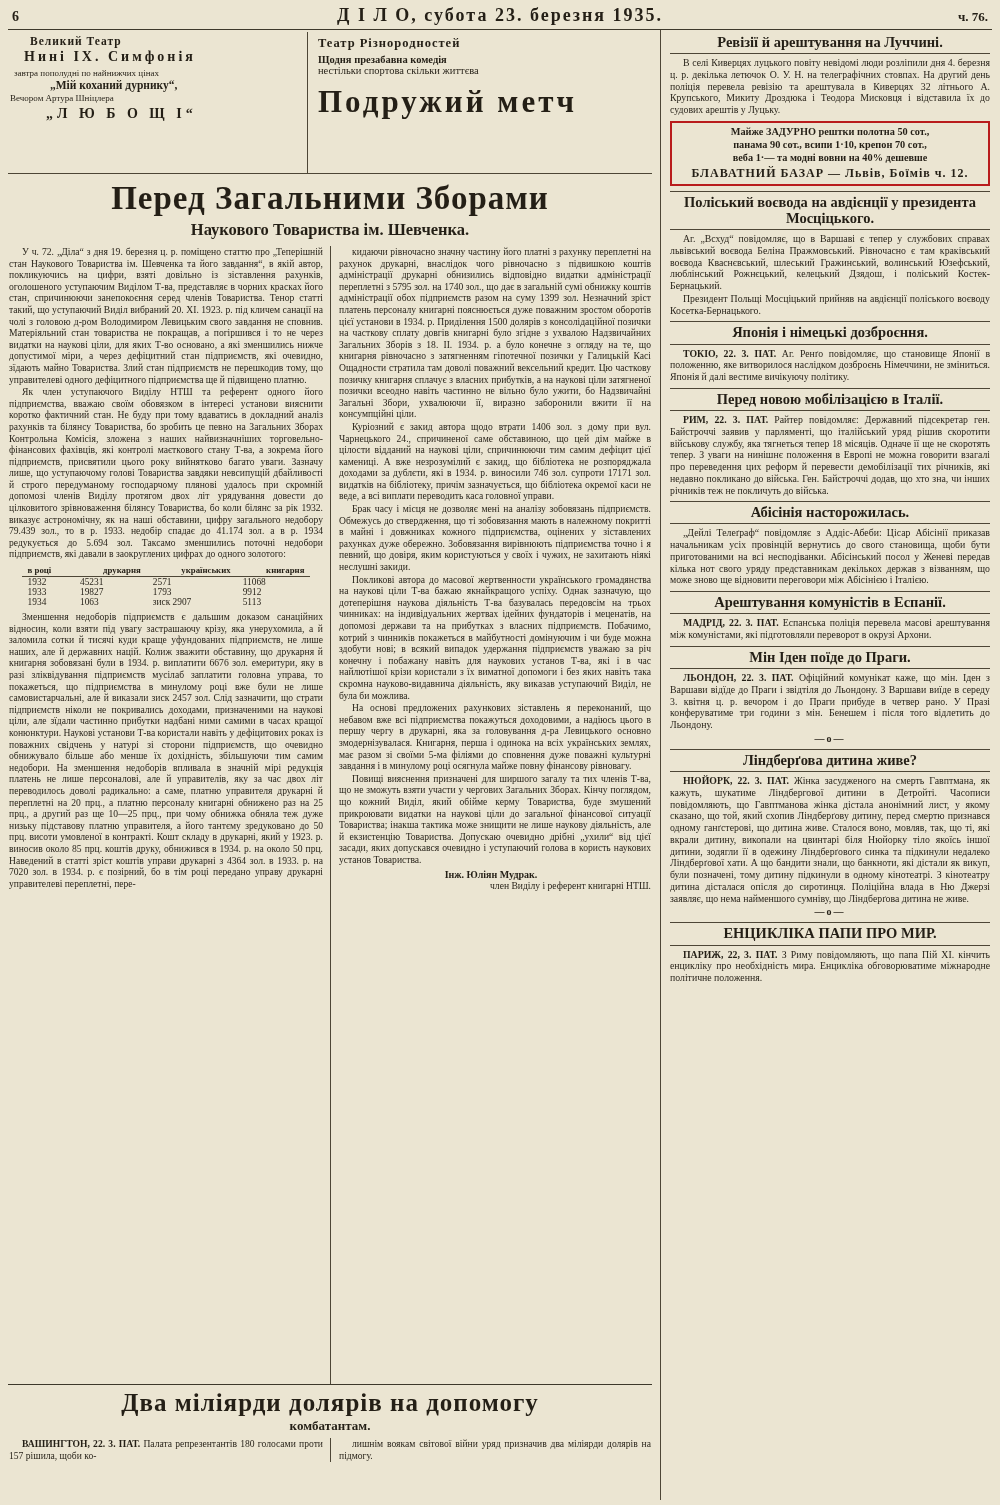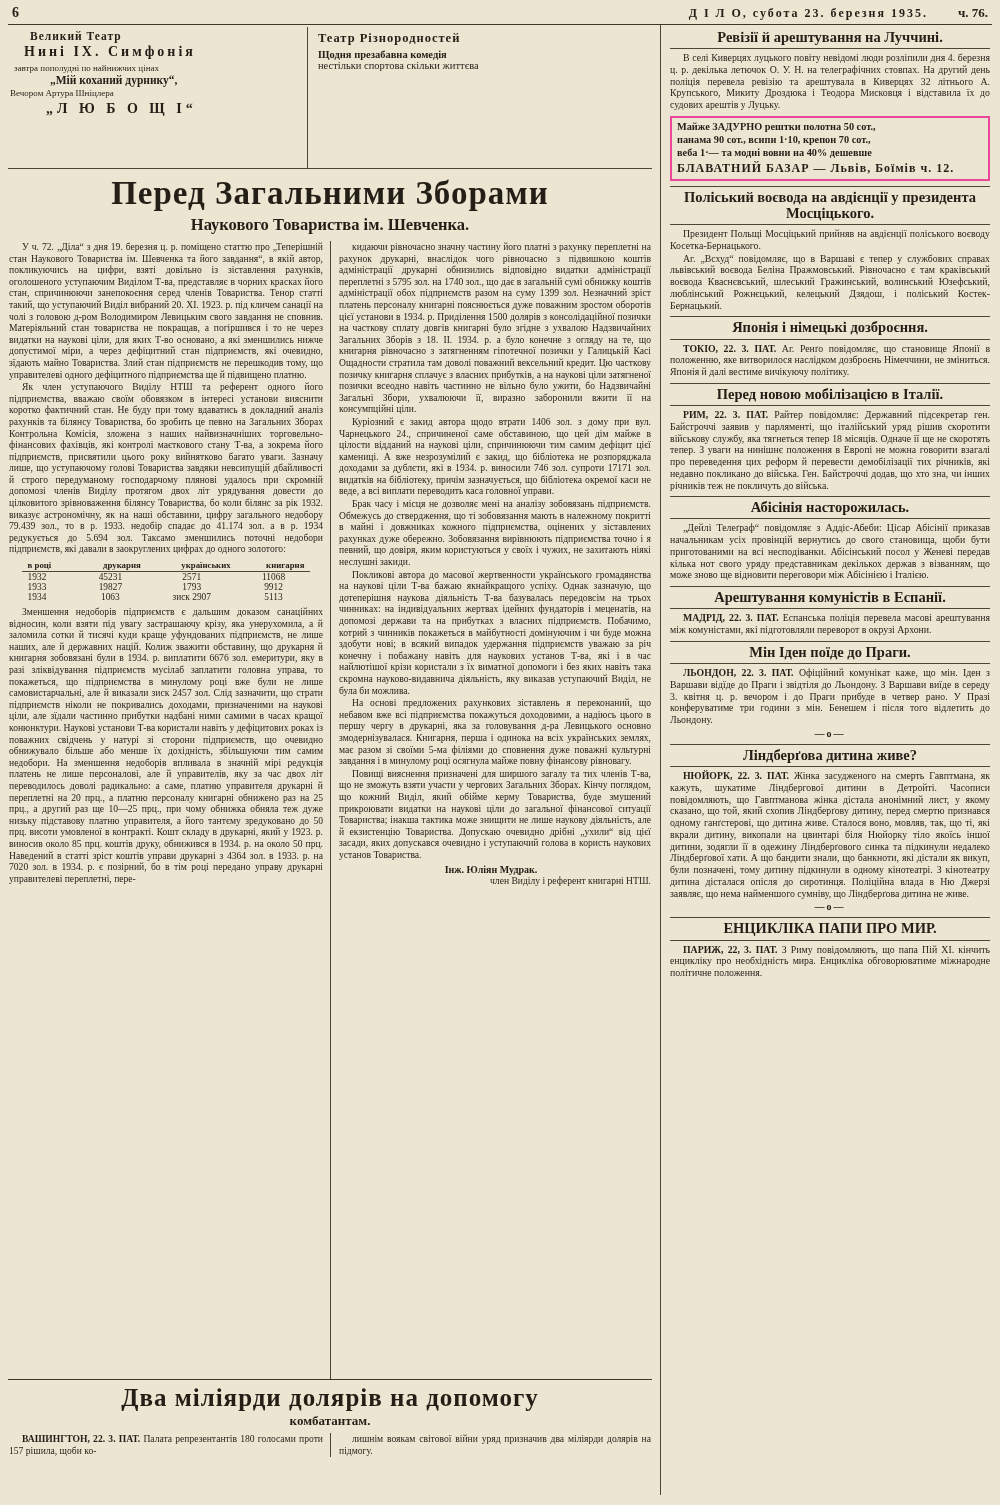--- a/index.html
+++ b/index.html
@@ -4,21 +4,21 @@
 <style>
   *{margin:0;padding:0;box-sizing:border-box}
   html,body{width:1000px;height:1505px;overflow:hidden;background:#b8b09c}
   .page{width:1000px;height:1505px;background:#ebe5d2;color:#241f16;
         font-family:"Liberation Serif","DejaVu Serif",serif;padding:3px 8px 0 8px;overflow:hidden}
 
   
   .masthead{display:flex;align-items:baseline;justify-content:space-between;
             padding:2px 4px 3px 4px;border-bottom:1.5px solid #3d382b}
   .masthead .pageno{font-size:14px;font-weight:bold;width:60px}
-  .masthead .mid{font-size:12px;font-weight:bold;letter-spacing:2px;text-align:right;flex:1}
+  .masthead .mid{font-size:18px;font-weight:bold;letter-spacing:2px;text-align:center;flex:1}
   .masthead .issue{font-size:13px;font-weight:bold;width:60px;text-align:right}
 
   .content{display:flex;height:1470px}
   .left-zone{width:652px;padding:2px 8px 0 0;display:flex;flex-direction:column}
   .right-zone{width:332px;border-left:1px solid #4d4636;padding:2px 2px 0 9px;overflow:hidden}
 
   
   .ads-row{display:flex;min-height:142px;border-bottom:1px solid #4d4636}
   .ad-left{width:300px;padding:3px 6px 3px 2px;border-right:1px solid #4d4636}
   .ad-left .l1{font-size:11.5px;font-weight:bold;letter-spacing:1px;padding-left:20px}
@@ -38,21 +38,21 @@
   .main-article h1{font-size:33px;font-weight:bold;text-align:center;letter-spacing:1px;margin-top:6px}
   .main-article h2{font-size:16.5px;font-weight:bold;text-align:center;margin:3px 0 6px 0}
   .cols{display:flex;flex:1;overflow:hidden}
   .col{width:50%;padding:0 7px 0 1px;overflow:hidden}
   .col.second{border-left:1px solid #4d4636;padding:0 1px 0 8px}
   .body-p{font-size:9.6px;line-height:1.21;text-align:justify;text-indent:13px;margin-bottom:1px}
   .lead{font-weight:bold}
 
   table.fin{margin:4px auto 4px auto;border-collapse:collapse;font-size:9.4px;width:92%}
   table.fin th{font-weight:bold;font-size:8.8px;text-align:right;padding:1px 6px;border-bottom:1px solid #4d4636}
-  table.fin td{text-align:center;padding:0 6px}
+  table.fin td{text-align:left;padding:0 6px}
   table.fin th:first-child,table.fin td:first-child{text-align:left}
 
   .sig-name{font-size:10px;font-weight:bold;text-align:center;margin-top:4px;padding-right:8px}
   .sig-role{font-size:9.6px;text-align:right}
 
   
   .bottom-article{border-top:1.5px solid #3d382b;padding-top:4px;min-height:116px}
   .bottom-article h1{font-size:25px;font-weight:bold;text-align:center;letter-spacing:1px}
   .bottom-article h2{font-size:13px;font-weight:bold;text-align:center;margin:1px 0 4px 0}
   .bottom-cols{display:flex}
@@ -60,21 +60,21 @@
   .bottom-cols .bcol.second{border-left:1px solid #4d4636;padding:0 1px 0 8px}
 
   
   .r-article{border-top:1px solid #4d4636;padding-top:2px;margin-top:5px}
   .r-article.first{border-top:none;margin-top:0}
   .r-article h3{font-size:14.5px;font-weight:bold;text-align:center;line-height:1.12;
                 border-bottom:1px solid #4d4636;padding-bottom:3px;margin-bottom:3px}
   .r-article .body-p{font-size:9.8px;line-height:1.2}
   .r-sep{text-align:center;font-size:10px;font-weight:bold;letter-spacing:2px;margin:2px 0}
 
-  .adbox{border:2px solid #ec4899;margin:5px 0 4px 0;padding:3px 5px;}
+  .adbox{border:2px solid #b91c1c;margin:5px 0 4px 0;padding:3px 5px;text-align:center}
   .adbox .a-line{font-size:10.3px;font-weight:bold;line-height:1.25}
   .adbox .a-brand{font-size:12px;font-weight:bold;letter-spacing:1px;margin-top:1px}
 </style>
 </head>
 <body>
 
 <div class="page">
 
   <header class="masthead">
     <span class="pageno">6</span>
@@ -92,20 +92,21 @@
           <div class="l2">Нині IX. Симфонія</div>
           <div class="l3">завтра пополудні по найнижчих цінах</div>
           <div class="l4">„Мій коханий дурнику“,</div>
           <div class="l5">Вечором Артура Шніцлера</div>
           <div class="l6">„Л Ю Б О Щ І“</div>
         </div>
         <div class="ad-center">
           <div class="c1">Театр Різнородностей</div>
           <div class="c2">Щодня презабавна комедія</div>
           <div class="c3">нестільки спортова скільки життєва</div>
+          <div class="c-title">Подружий метч</div>
         </div>
       </div>
 
       <article class="main-article">
         <h1>Перед Загальними Зборами</h1>
         <h2>Наукового Товариства ім. Шевченка.</h2>
         <div class="cols">
           <div class="col">
             <div>
                 <p class="body-p">У ч. 72. „Діла“ з дня 19. березня ц. р. поміщено статтю про „Теперішній стан Наукового Товариства ім. Шевченка та його завдання“, в якій автор, покликуючись на цифри, взяті довільно із зіставлення рахунків, оголошеного уступаючим Виділом Т-ва, представляє в чорних красках його стан, спричинюючи занепокоєння серед членів Товариства. Тенор статті такий, що уступаючий Виділ вибраний 20. XI. 1923. р. під кличем санації на чолі з головою д-ром Володимиром Левицьким свого завдання не сповнив. Матеріяльний стан товариства не покращав, а погіршився і то не через видатки на наукові ціли, для яких Т-во основано, а які зменшились нижче допустимої міри, а через дефіцитний стан підприємств, які очевидно, зїдають майно Товариства. Злий стан підприємств не перешкодив тому, що управителеві одного дефіцитного підприємства ще й підвищено платню.</p>
@@ -188,22 +189,22 @@
 
       <div class="adbox">
         <div class="a-line">Майже ЗАДУРНО рештки полотна 50 сот.,</div>
         <div class="a-line">панама 90 сот., всипи 1·10, крепон 70 сот.,</div>
         <div class="a-line">веба 1·— та модні вовни на 40% дешевше</div>
         <div class="a-brand">БЛАВАТНИЙ БАЗАР — Львів, Боїмів ч. 12.</div>
       </div>
 
       <article class="r-article">
         <h3>Поліський воєвода на авдієнції у президента Мосціцького.</h3>
+        <p class="body-p maybe"><span class="lead"></span> <span>Аг. „Всхуд“ повідомляє, що в Варшаві є тепер у службових справах львівський воєвода Беліна Пражмовський. Рівночасно є там краківський воєвода Кваснєвський, шлеський Гражинський, волинський Юзефський, люблінський Рожнєцький, келецький Дзядош, і поліський Костек-Бернацький.</span></p>
         <p class="body-p maybe"><span class="lead"></span> <span>Президент Польщі Мосціцький прийняв на авдієнції поліського воєводу Косетка-Бернацького.</span></p>
-        <p class="body-p maybe"><span class="lead"></span> <span>Аг. „Всхуд“ повідомляє, що в Варшаві є тепер у службових справах львівський воєвода Беліна Пражмовський. Рівночасно є там краківський воєвода Кваснєвський, шлеський Гражинський, волинський Юзефський, люблінський Рожнєцький, келецький Дзядош, і поліський Костек-Бернацький.</span></p>
       </article>
 
       <article class="r-article">
         <h3>Японія і німецькі дозброєння.</h3>
         <p class="body-p maybe"><span class="lead">ТОКІО, 22. 3. ПАТ.</span> <span>Аг. Ренґо повідомляє, що становище Японії в положенню, яке витворилося наслідком дозброєнь Німеччини, не зміниться. Японія й далі вестиме вичікуючу політику.</span></p>
 
       </article>
 
       <article class="r-article">
         <h3>Перед новою мобілізацією в Італії.</h3>

